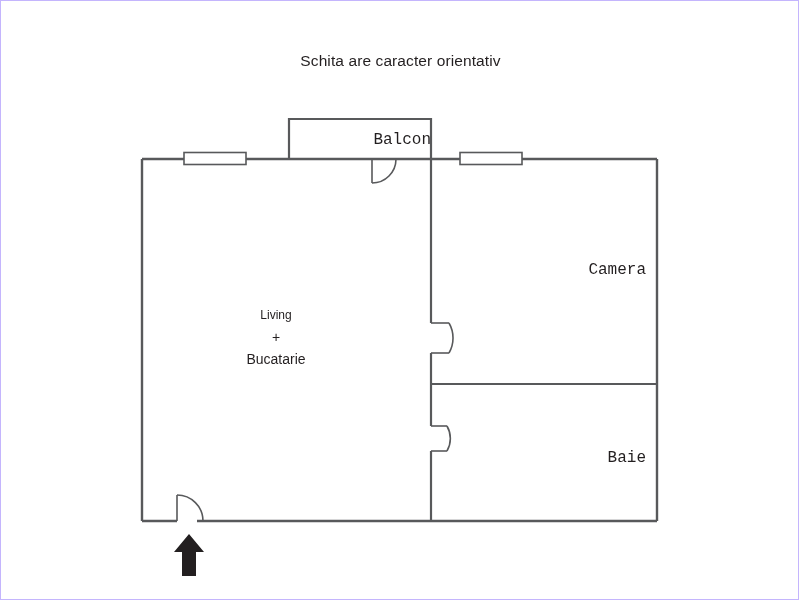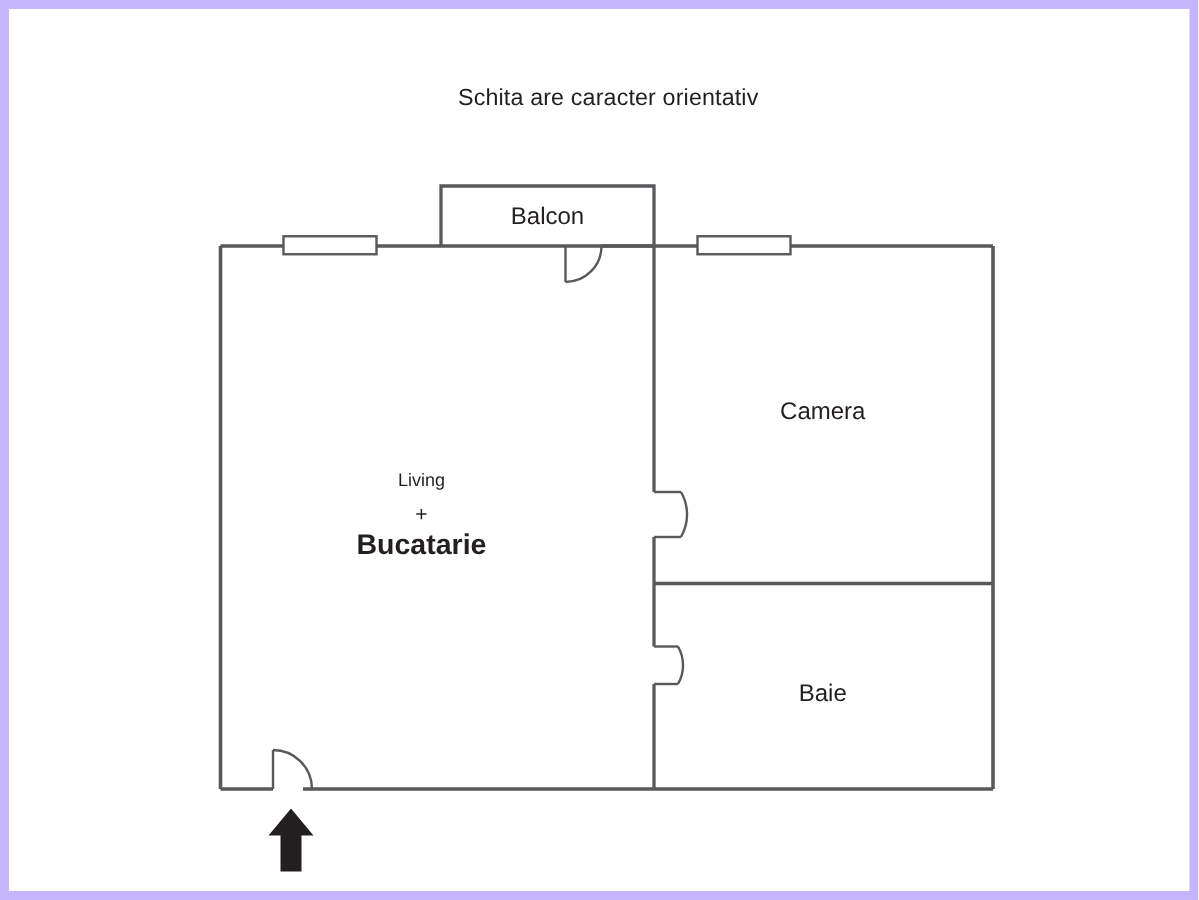--- a/index.html
+++ b/index.html
@@ -11,21 +11,21 @@
   body {
     font-family: "Liberation Sans", sans-serif;
   }
   #page {
     position: relative;
     width: 799px;
     height: 600px;
     background: #ffffff;
     overflow: hidden;
     box-sizing: border-box;
-    border: 6px solid #c4b5fd;
+    border: 1px solid #c4b5fd;
   }
   #plan-svg {
     position: absolute;
     left: 0;
     top: 0;
     width: 799px;
     height: 600px;
   }
   .plan-title {
     position: absolute;
@@ -34,22 +34,22 @@
     width: 799px;
     text-align: center;
     font-size: 15.5px;
     color: #231f20;
     letter-spacing: 0.1px;
     font-family: "Liberation Sans", sans-serif;
   }
   .room-label {
     position: absolute;
     color: #231f20;
-    font-family: Liberation Sans, sans-serif;
-    text-align: center;
+    font-family: Liberation Mono, monospace;
+    text-align: right;
     white-space: nowrap;
   }
   #label-balcon {
     left: 288px;
     top: 130px;
     width: 142px;
     font-size: 16px;
   }
   #label-camera {
     left: 440px;
@@ -71,21 +71,21 @@
     text-align: center;
   }
   #label-living-block .ln {
     display: block;
     color: #231f20;
     font-family: "Liberation Sans", sans-serif;
     line-height: 22px;
   }
   .ln-living { font-size: 12px; }
   .ln-plus { font-size: 14px; }
-  .ln-bucatarie { font-size: 19px; font-weight: bold; }
+  .ln-bucatarie { font-size: 14px; }
 
   
   #logo {
     position: absolute;
     left: 718px;
     top: 521px;
     width: 74px;
     height: 74px;
   }
   #logo svg { display: block; }

